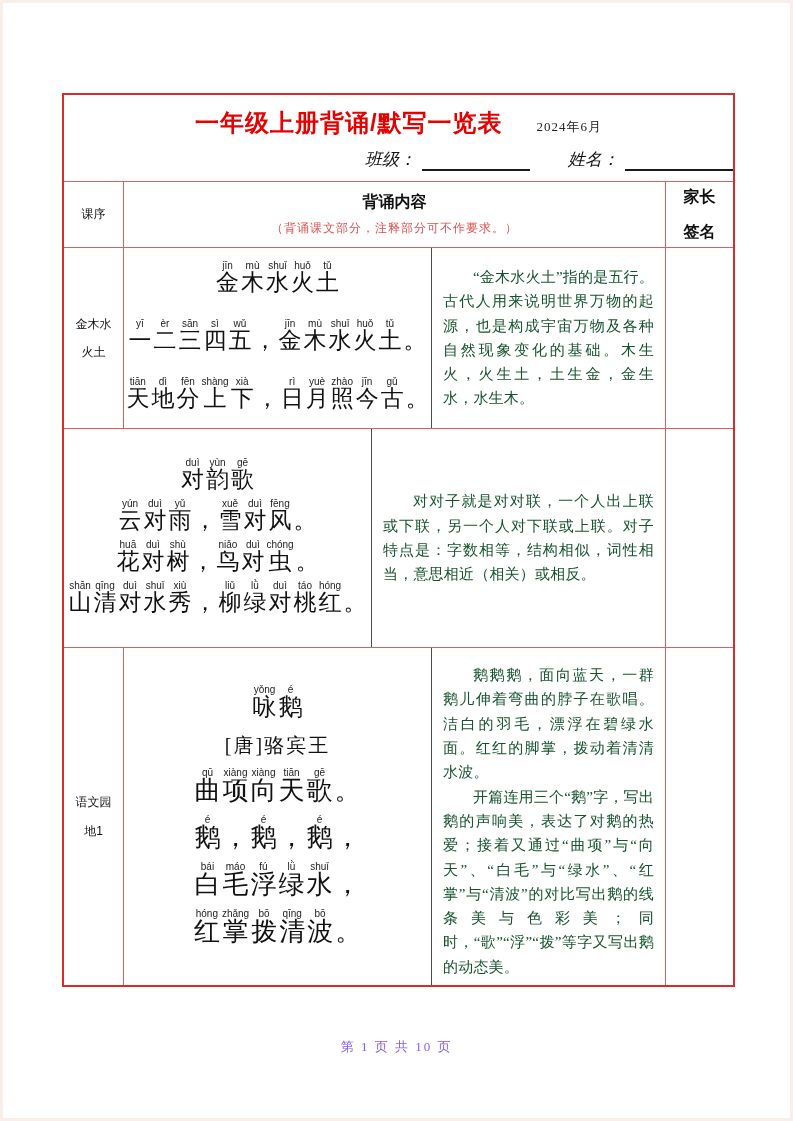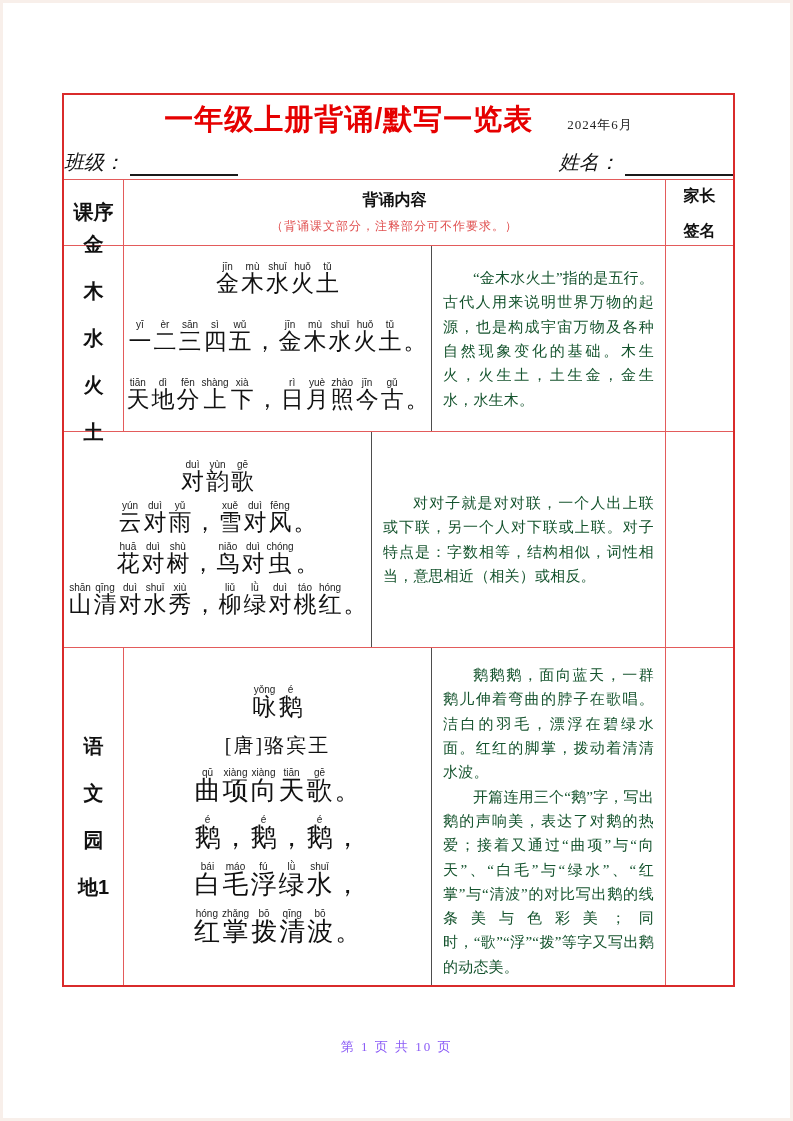--- a/index.html
+++ b/index.html
@@ -21,39 +21,39 @@
   }
 
   
   .head-area {
     height:86px; border-bottom:1px solid #e35b5b; box-sizing:content-box;
     display:flex; flex-direction:column; justify-content:center; gap:9px;
     padding-top:2px;
   }
   .title-line { text-align:center; }
   .doc-title {
-    color:#e60000; font-weight:bold; font-size:29px; letter-spacing:1px;
+    color:#e60000; font-weight:bold; font-size:24px; letter-spacing:1px;
     font-family:"Liberation Sans", sans-serif;
   }
   .doc-date { font-size:13px; color:#222; margin-left:30px; letter-spacing:1px; }
-  .blank-line { display:flex; justify-content:space-between; gap:38px; font-size:20px; }
+  .blank-line { display:flex; justify-content:flex-end; gap:38px; font-size:17px; }
   .blank-item { display:flex; align-items:flex-end; }
   .blank-label { font-style:italic; }
   .blank-underline {
     display:inline-block; width:108px; height:16px;
     border-bottom:2px solid #1a1a1a; margin-left:6px;
   }
 
   
   .thead { height:65px; border-bottom:1px solid #e35b5b; display:flex; }
   .cell { box-sizing:border-box; }
   .col-lesson {
     width:60px; border-right:1px solid #e35b5b; flex:none;
     display:flex; align-items:center; justify-content:center; text-align:center;
-    font-weight:bold; font-size:20px; font-family:"Liberation Sans", sans-serif;
+    font-weight:normal; font-size:12px; font-family:"Liberation Sans", sans-serif;
   }
   .col-sign {
     width:68px; border-left:1px solid #e35b5b; flex:none;
     display:flex; flex-direction:column; align-items:center; justify-content:center;
     font-weight:bold; font-size:16px; line-height:2.2;
     font-family:Liberation Sans, sans-serif;
   }
   .thead .col-content {
     flex:1; display:flex; flex-direction:column; align-items:center;
     justify-content:center; gap:7px;

